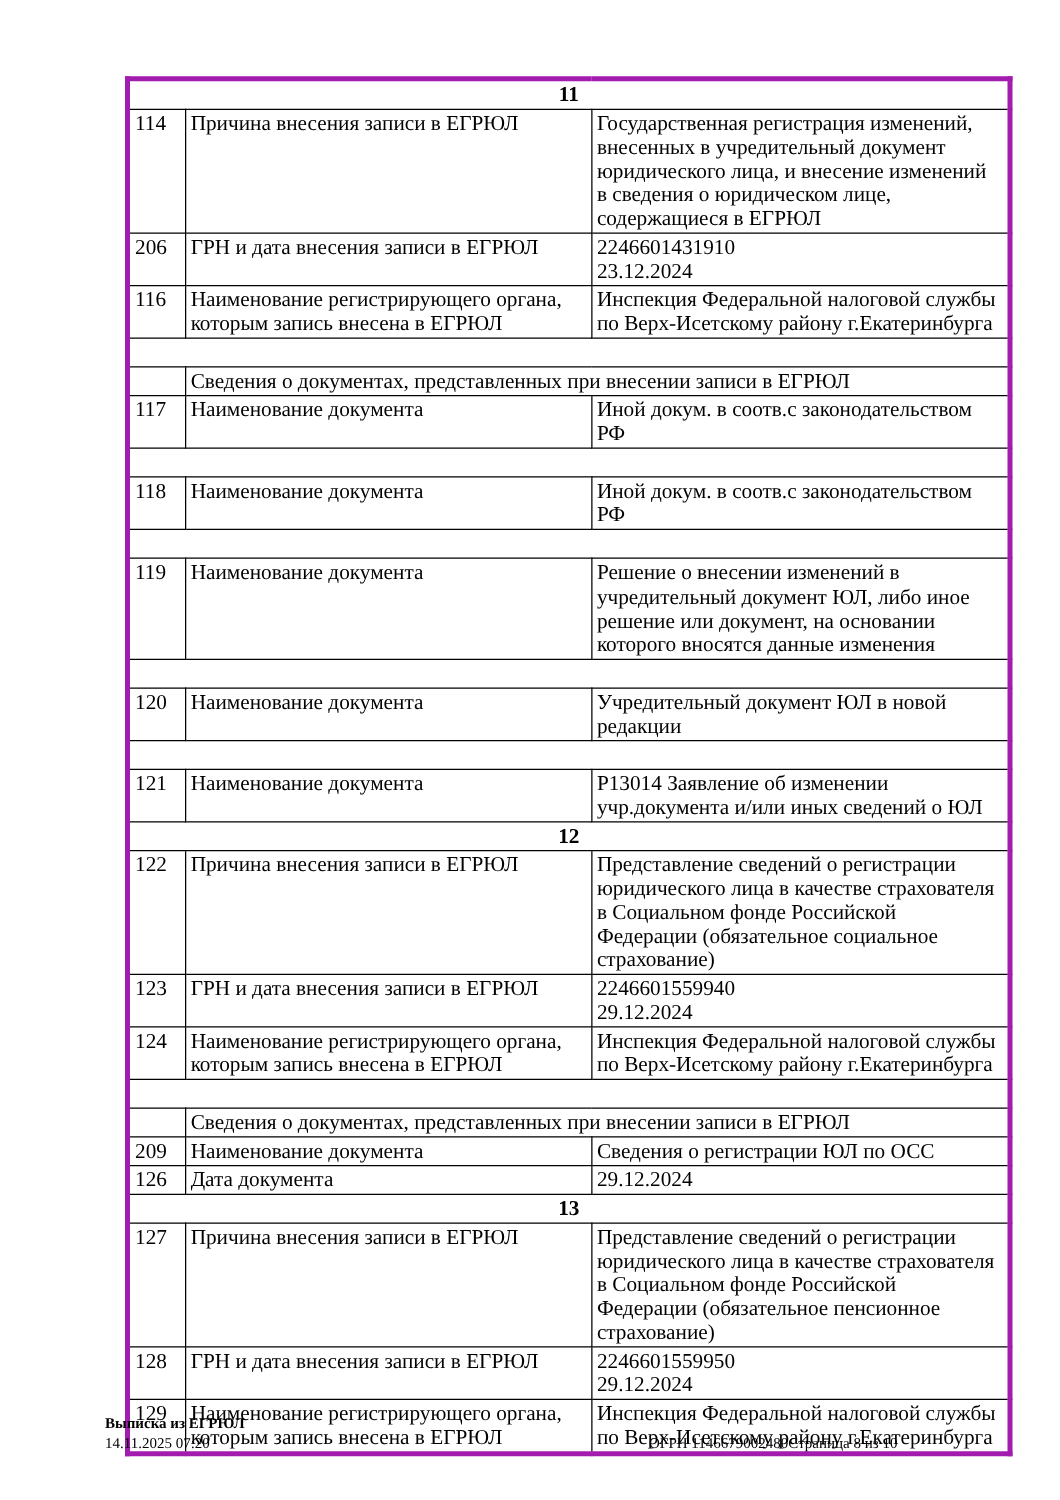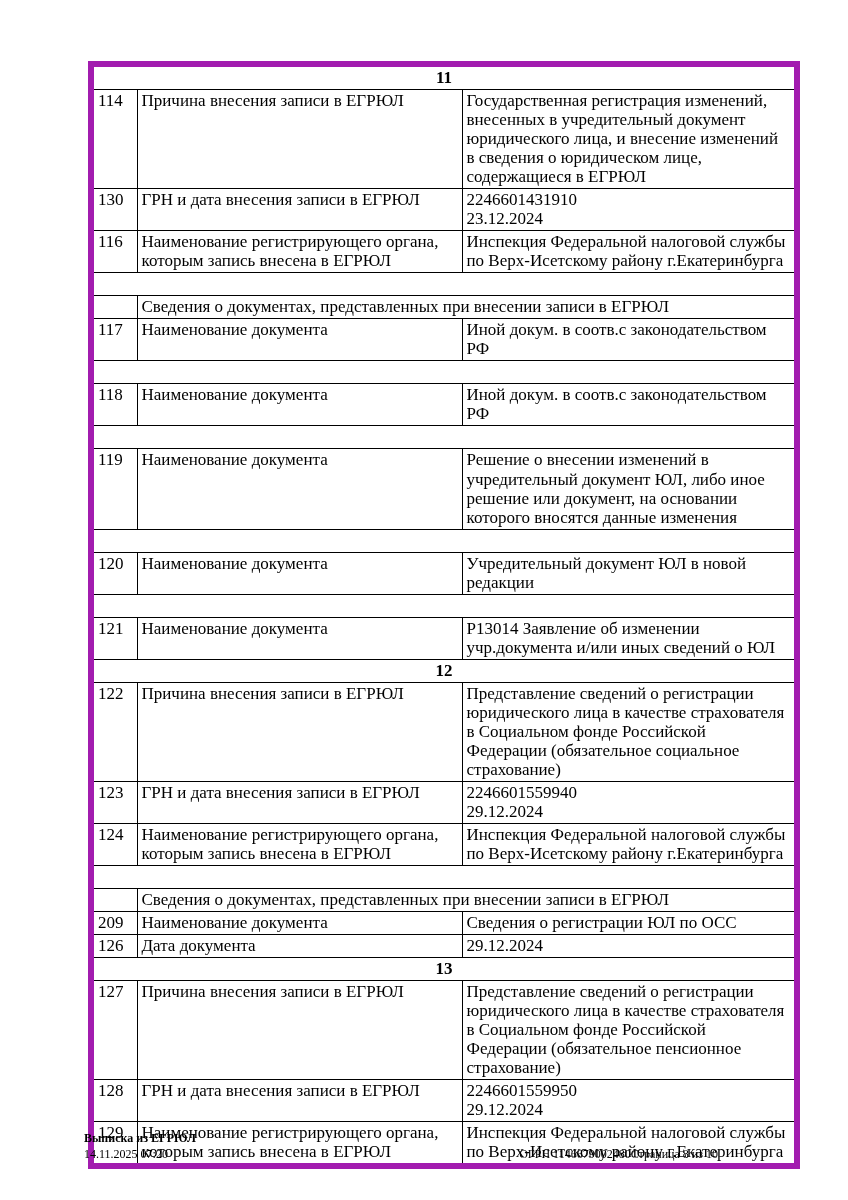--- a/index.html
+++ b/index.html
@@ -6,25 +6,25 @@
   body {
     width: 848px; height: 1200px;
     background: #ffffff;
     position: relative;
     font-family: "Liberation Serif", "DejaVu Serif", serif;
     color: #000;
     overflow: hidden;
   }
   table.rec {
     position: absolute;
-    left: 88px; top: 61px;
+    left: 100px; top: 61px;
     width: 706px;
     border-collapse: collapse;
     table-layout: fixed;
-    border: 6px solid #a21caf;
+    border: 4px solid #a21caf;
     padding-left: 44px;
   }
   table.rec td {
     border: 1px solid #000;
     vertical-align: top;
     padding: 1px 4px 2px 4px;
     font-size: 17px;
     line-height: 1.12;
     overflow: hidden;
   }
@@ -67,21 +67,21 @@
     <tr>
       <td class="num">114</td>
       <td class="pre">Причина внесения записи в ЕГРЮЛ</td>
       <td class="pre">Государственная регистрация изменений,
 внесенных в учредительный документ
 юридического лица, и внесение изменений
 в сведения о юридическом лице,
 содержащиеся в ЕГРЮЛ</td>
     </tr>
     <tr>
-      <td class="num">130</td>
+      <td class="num">206</td>
       <td class="pre">ГРН и дата внесения записи в ЕГРЮЛ</td>
       <td class="pre">2246601431910
 23.12.2024</td>
     </tr>
     <tr>
       <td class="num">116</td>
       <td class="pre">Наименование регистрирующего органа,
 которым запись внесена в ЕГРЮЛ</td>
       <td class="pre">Инспекция Федеральной налоговой службы
 по Верх-Исетскому району г.Екатеринбурга</td>

